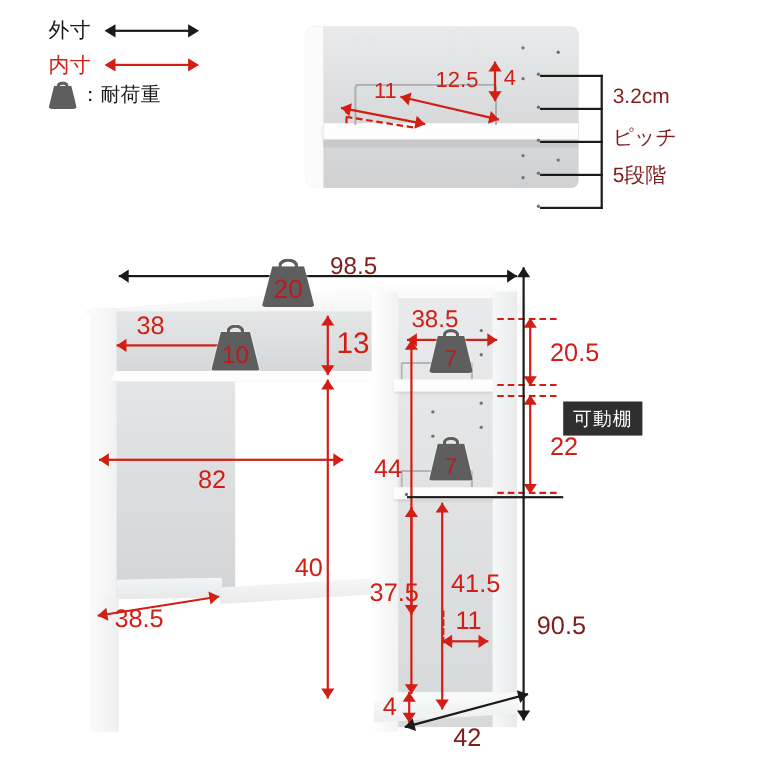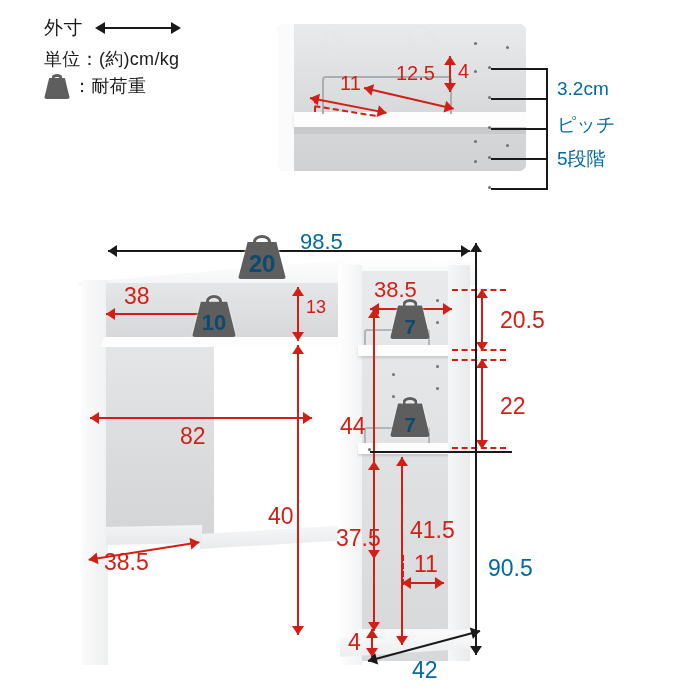--- a/index.html
+++ b/index.html
@@ -37,21 +37,21 @@
     border-radius:3px;
     display:flex; align-items:flex-end; justify-content:center;
   }
   .wicon .handle {
     position:absolute; left:50%; transform:translateX(-50%); top:0;
     border:3px solid #5e5e5e; background:transparent;
     border-bottom:none; border-radius:50% 50% 0 0;
   }
   .wicon .num {
     position:absolute; left:0; right:0; bottom:6%;
-    text-align:center; color:#0c4a6e; font-weight:700; line-height:1;
+    text-align:center; color:#b91c1c; font-weight:400; line-height:1;
   }
   .badge { filter: drop-shadow(0 0 1px rgba(255,255,255,.9)); }
 
   
   #detail { left:278px; top:24px; width:410px; height:185px; }
   #detail .title { font-size:19px; letter-spacing:.5px; margin-bottom:6px; }
   #detail .photo {
     position:relative; width:248px; height:147px; left:0; top:0;
     border-radius:7px; overflow:hidden; background:#d9dbdc;
   }
@@ -63,21 +63,21 @@
   .ph-shelf2 { position:absolute; left:16px; right:0; top:103px; height:7px;
     background:#c7c9cb; }
   .ph-rail { position:absolute; left:44px; width:130px; top:52px; height:38px;
     border:2.2px solid #a9aeb2; border-bottom:none; border-radius:4px 4px 0 0;
     background:transparent; }
   .ph-circ { position:absolute; border:1.5px solid #e3e5e6; border-radius:50%; }
   .ph-hole { position:absolute; width:3px; height:3px; border-radius:50%; background:#6f7376; }
 
   
   .dimtxt { position:absolute; font-size:20px; color:#d21f16; white-space:nowrap; }
-  .dimtxt.black { color:#0369a1; }
+  .dimtxt.black { color:#7f1d1d; }
 
   
   .harrow { position:absolute; height:12px; }
   .harrow .bar { position:absolute; left:0; right:0; top:5px; height:2.2px; background:currentColor; }
   .harrow .hd { position:absolute; top:0; width:0; height:0;
      border-top:6px solid transparent; border-bottom:6px solid transparent; }
   .harrow .hd.l { left:0; border-right:9px solid currentColor; }
   .harrow .hd.r { right:0; border-left:9px solid currentColor; }
   .varrow { position:absolute; width:12px; }
   .varrow .bar { position:absolute; top:0; bottom:0; left:5px; width:2.2px; background:currentColor; }
@@ -114,24 +114,29 @@
 
   <div class="lg-row">
     <span class="lg-label">外寸</span>
     <span class="lg-arrow blk">
       <span class="hd l"></span>
         <span class="bar"></span>
         <span class="hd r"></span>
     </span>
   </div>
 
-
   <div class="lg-row">
-    <span class="lg-unit">単位：(約)cm/kg</span>
-  </div>
+    <span class="lg-label red">内寸</span>
+    <span class="lg-arrow redc">
+      <span class="hd l"></span>
+        <span class="bar"></span>
+        <span class="hd r"></span>
+    </span>
+  </div>
+
 
   <div class="lg-weight">
     <span class="wicon" style="width:26px;height:25px;">
       <span class="handle" style="width:11px;height:8px;"></span>
       <span class="body"></span>
     </span>
     <span class="lg-unit" style="margin-left:3px;">：耐荷重</span>
   </div>
 </div>
 
@@ -287,21 +292,21 @@
     <span class="handle" style="width:16px;height:12px;"></span>
     <span class="body"></span>
     <span class="num" style="font-size:22px;">10</span>
   </div>
 
   <div class="varrow redc" style="left:292px; top:62px; height:54px;">
     <span class="hd t"></span>
       <span class="bar"></span>
       <span class="hd b"></span>
   </div>
-  <div class="dimtxt" style="left:306px; top:72px; font-size:18px;">13</div>
+  <div class="dimtxt" style="left:306px; top:72px; font-size:27px;">13</div>
 
   <div class="harrow redc" style="left:90px; top:187px; width:222px;">
     <span class="hd l"></span>
       <span class="bar"></span>
       <span class="hd r"></span>
   </div>
   <div class="dimtxt" style="left:180px; top:198px; font-size:23px;">82</div>
 
   <div class="varrow redc" style="left:292px; top:120px; height:290px;">
     <span class="hd t"></span>
@@ -353,20 +358,21 @@
 
   <div class="dashline" style="left:452px; top:134px; width:54px;"></div>
   <div class="dashline" style="left:452px; top:222px; width:54px;"></div>
   <div class="varrow redc" style="left:476px; top:134px; height:90px;">
     <span class="hd t"></span>
       <span class="bar"></span>
       <span class="hd b"></span>
   </div>
   <div class="dimtxt" style="left:500px; top:168px; font-size:23px;">22</div>
 
+  <div class="taglabel" style="left:512px; top:140px;">可動棚</div>
   <div class="leader" style="left:370px; top:226px; width:142px; height:1.6px;"></div>
   <div class="ph-hole" style="position:absolute; left:368px; top:223px;"></div>
 
   <div class="varrow redc" style="left:368px; top:236px; height:170px;">
     <span class="hd t"></span>
       <span class="bar"></span>
       <span class="hd b"></span>
   </div>
   <div class="dimtxt" style="left:336px; top:300px; font-size:23px;">37.5</div>
 

